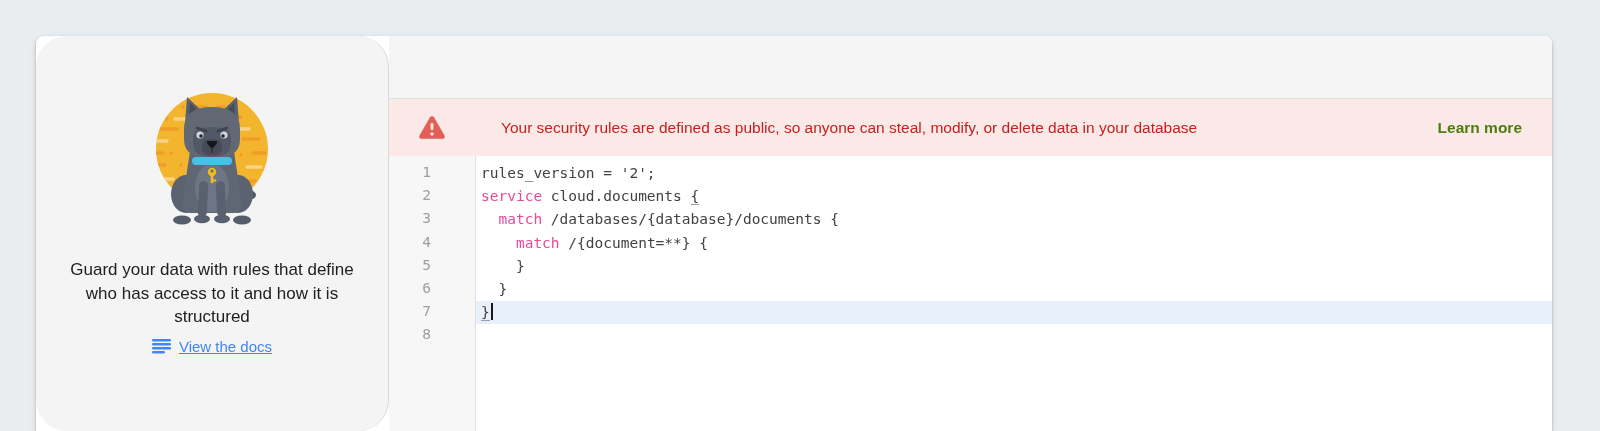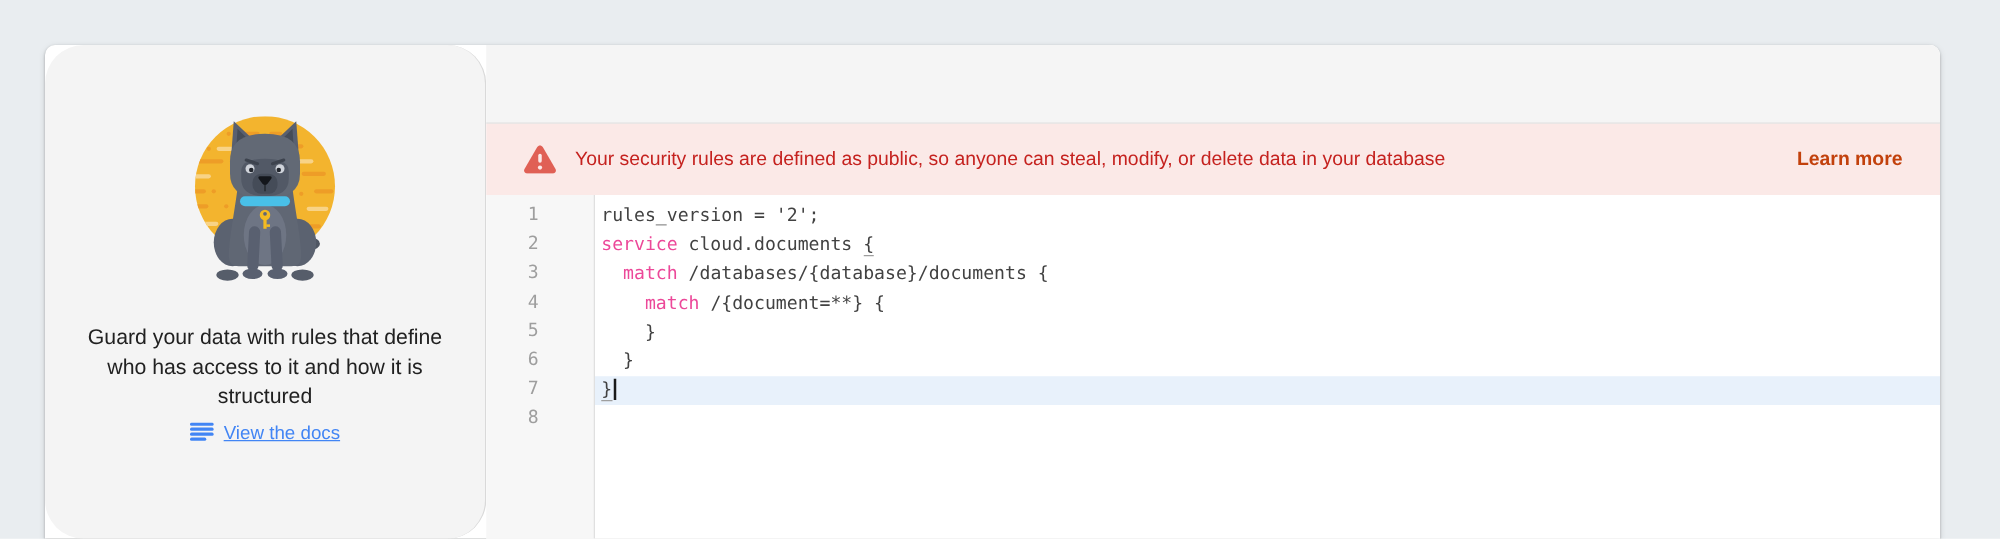--- a/index.html
+++ b/index.html
@@ -26,48 +26,49 @@
   }
   .illustration { margin-top:57px; width:150px; height:134px; }
   .info-heading {
     margin-top:31px; width:292px;
     text-align:center;
     font-size:17px; line-height:23.5px;
     color:#212121;
   }
   .docs-row {
     margin-top:9px;
-    display:flex; align-items:flex-start; gap:8px;
+    display:flex; align-items:center; gap:8px;
     cursor:pointer;
   }
   .docs-link {
     color:#4285f4; font-size:15px;
     text-decoration:underline;
   }
   
   .right-panel { flex:1; display:flex; flex-direction:column; background:#ffffff; }
   .toolbar {
     height:63px; min-height:63px;
     background:#f5f5f5;
     border-bottom:1px solid #e0e0e0;
   }
   .banner {
     height:57px; min-height:57px;
     background:#fbe9e7;
     display:flex; align-items:center;
     padding:0 30px;
+    gap:41px;
   }
   .banner .warn-svg { width:26px; height:23px; flex:none; }
   .banner-text {
     margin-left:15px;
     color:#c5221f; font-size:15.5px;
     flex:1;
   }
   .learn-more {
-    color:#c2410c; font-size:15.5px; font-weight:bold;
+    color:#4d7c0f; font-size:15.5px; font-weight:bold;
     cursor:pointer; white-space:nowrap;
   }
   
   .editor {
     flex:1; display:flex;
     background:#ffffff;
     font-family:"DejaVu Sans Mono","Liberation Mono",monospace;
     font-size:14.5px;
   }
   .gutter {

